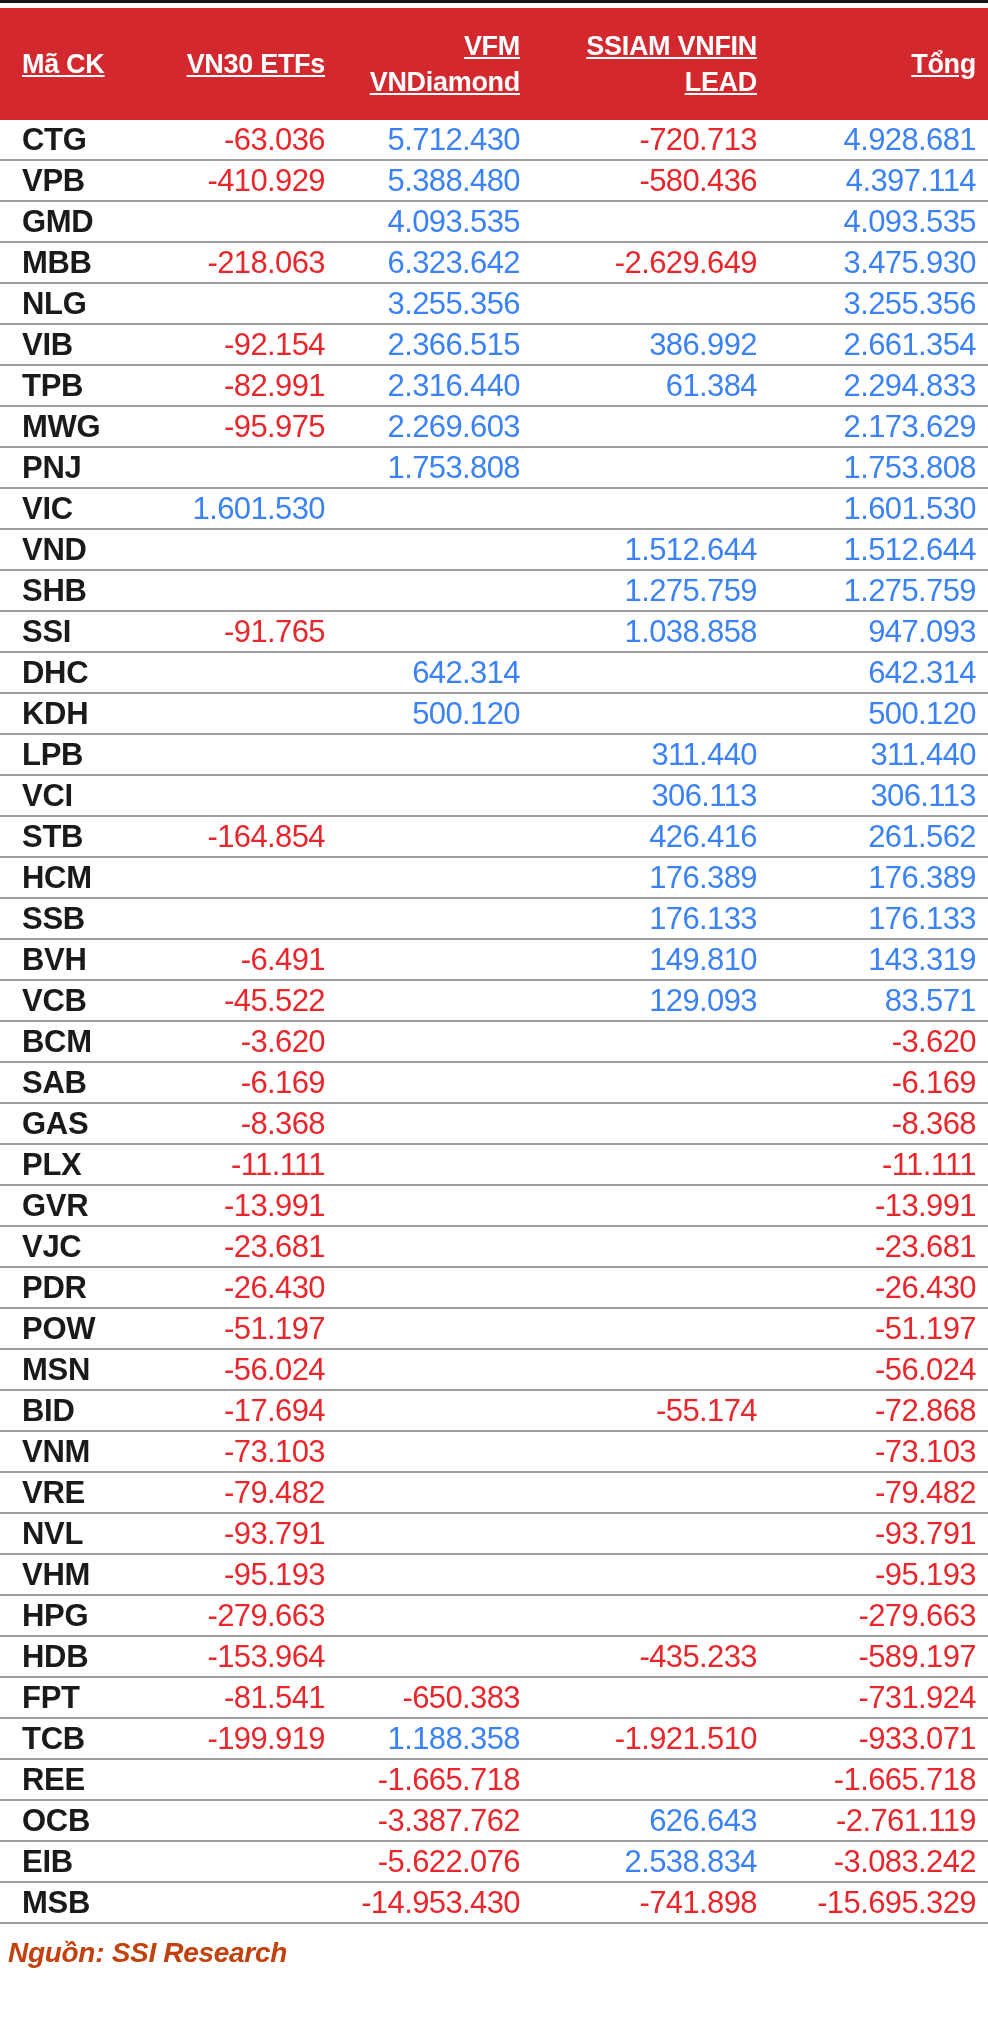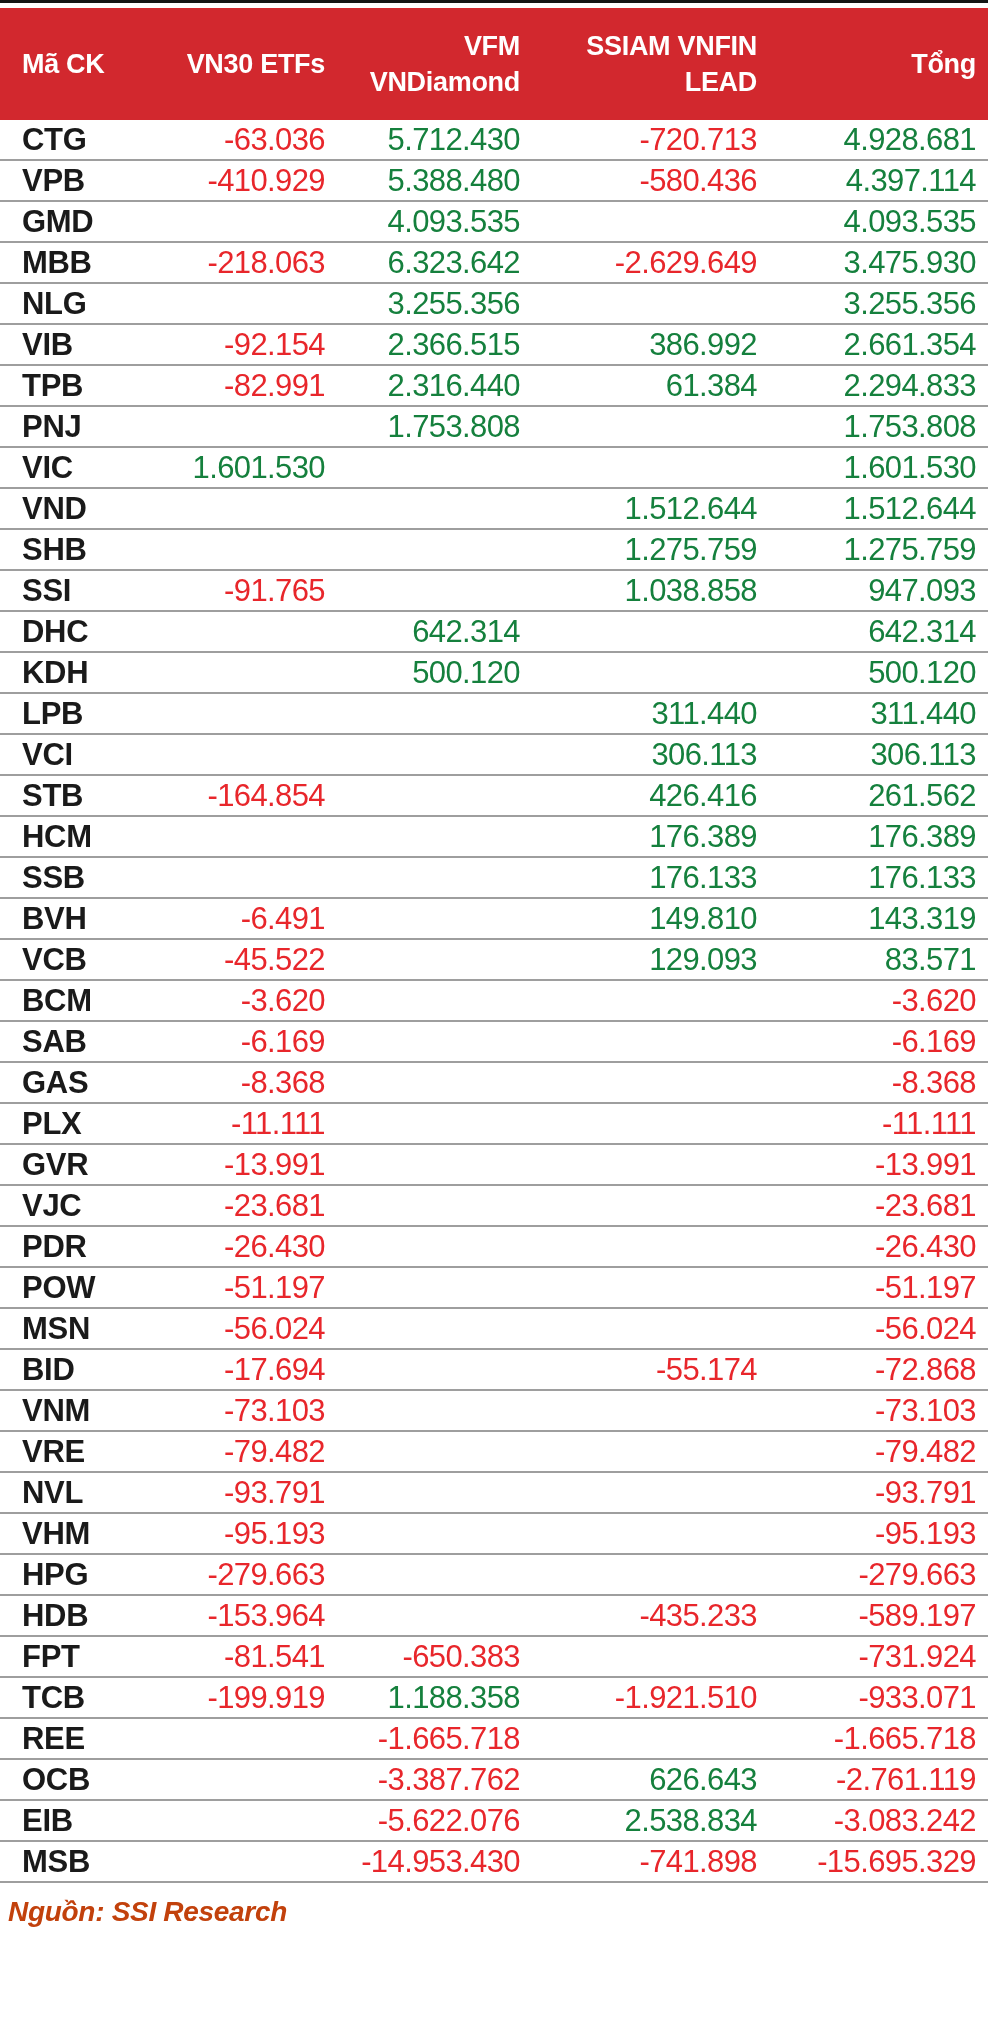--- a/index.html
+++ b/index.html
@@ -19,20 +19,21 @@
   }
 
   .table-header{
     background:#D2282E;
     color:#ffffff;
     height:112px;
     align-items:center;
     font-weight:700;
     font-size:27px;
     letter-spacing:-0.3px;
+    text-decoration:underline;
   }
   .hcell{text-align:right;line-height:1.35;}
   .hcell.left{text-align:left;padding-left:22px;}
   .hcell .hline{display:block;}
 
   .row{
     height:41px;
     align-items:center;
     border-bottom:2px solid #9e9e9e;
     font-size:31px;
@@ -44,21 +45,21 @@
     font-weight:700;
     color:#1a1a1a;
     letter-spacing:-0.3px;
   }
   .num{
     text-align:right;
     letter-spacing:-0.6px;
     font-weight:400;
   }
   .num.total{font-weight:400;}
-  .pos{color:#15803d;}
+  .pos{color:#3b82f6;}
   .neg{color:#E8262B;}
 
   .source-note{
     margin:13px 0 0 8px;
     font-size:28px;
     font-weight:700;
     font-style:italic;
     color:#c2410c;
     letter-spacing:-0.3px;
     padding-bottom:14px;
@@ -129,20 +130,27 @@
         <div class="cell num pos total">2.661.354</div>
       </div>
       <div class="grid-row row">
         <div class="cell code">TPB</div>
         <div class="cell num neg">-82.991</div>
         <div class="cell num pos">2.316.440</div>
         <div class="cell num pos">61.384</div>
         <div class="cell num pos total">2.294.833</div>
       </div>
       <div class="grid-row row">
+        <div class="cell code">MWG</div>
+        <div class="cell num neg">-95.975</div>
+        <div class="cell num pos">2.269.603</div>
+        <div class="cell num"></div>
+        <div class="cell num pos total">2.173.629</div>
+      </div>
+      <div class="grid-row row">
         <div class="cell code">PNJ</div>
         <div class="cell num"></div>
         <div class="cell num pos">1.753.808</div>
         <div class="cell num"></div>
         <div class="cell num pos total">1.753.808</div>
       </div>
       <div class="grid-row row">
         <div class="cell code">VIC</div>
         <div class="cell num pos">1.601.530</div>
         <div class="cell num"></div>

